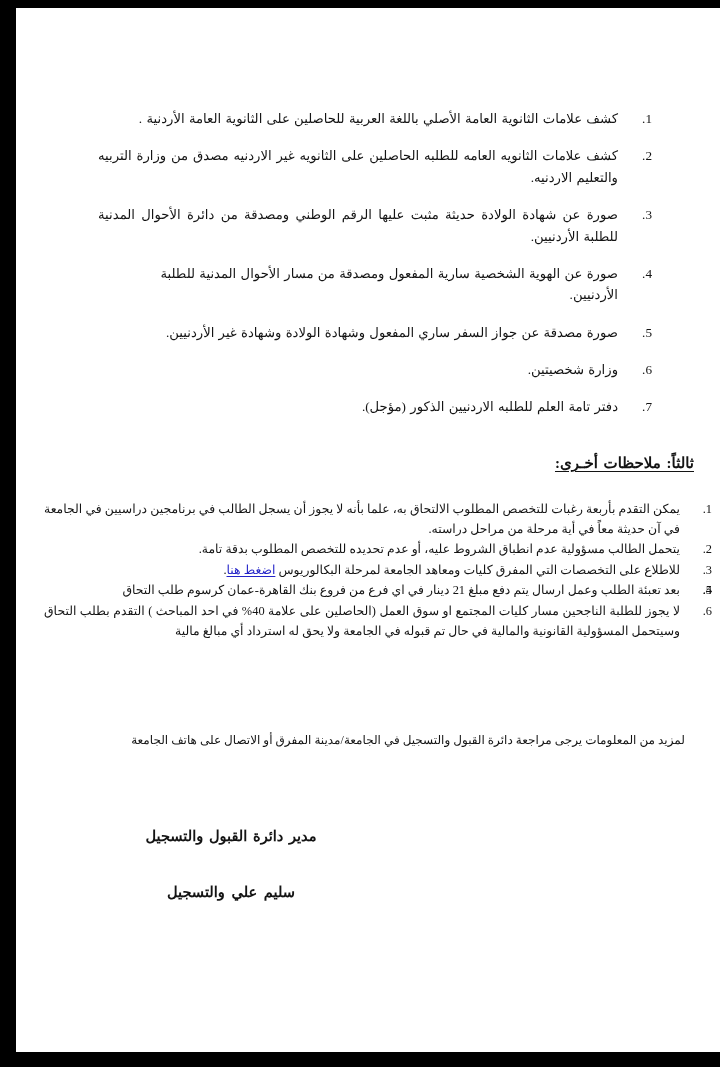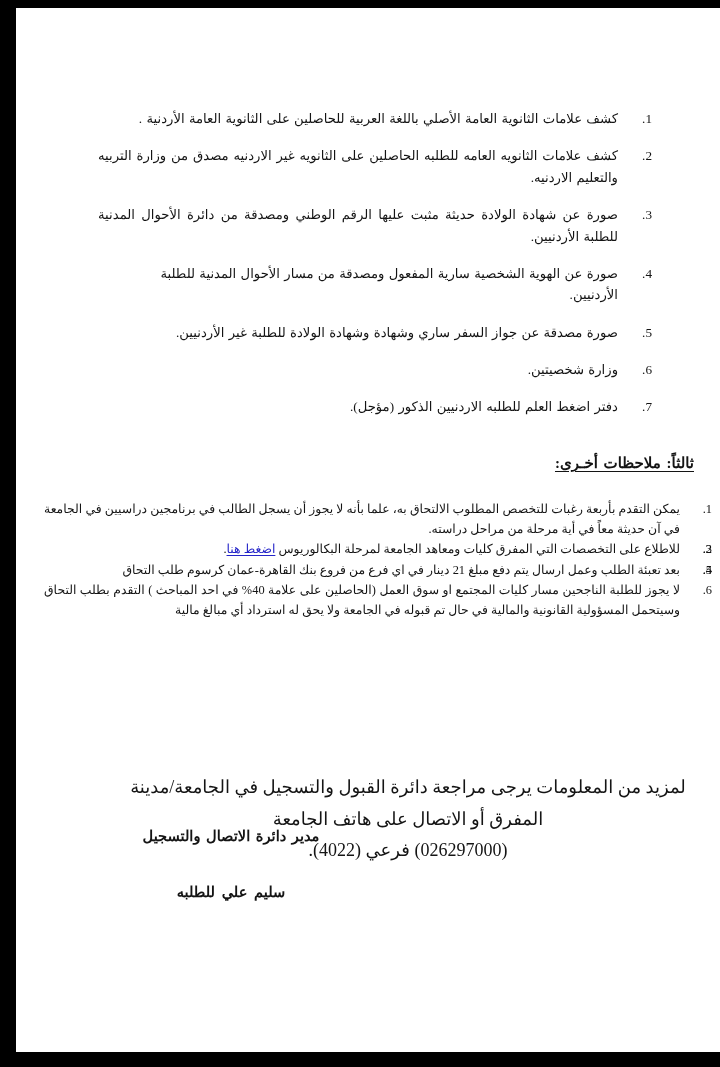--- a/index.html
+++ b/index.html
@@ -131,24 +131,24 @@
   a.doc-link {
     color: #2424c8;
     text-decoration: underline;
     text-underline-offset: 2px;
     margin-top: 24px;
   }
 
   
   #contact-paragraph {
     position: absolute;
-    top: 764px;
+    top: 722px;
     right: 28px;
     width: 568px;
-    font-size: 18px;
+    font-size: 12px;
     line-height: 1.75;
     text-align: center;
   }
   #contact-paragraph .line2 { display: block; }
 
   
   #signature-block {
     position: absolute;
     top: 818px;
     right: 364px;
@@ -187,64 +187,64 @@
         <li>
           <span class="marker num">.3</span>
           <span class="li-text">صورة عن شهادة الولادة حديثة مثبت عليها الرقم الوطني ومصدقة من دائرة الأحوال المدنية للطلبة الأردنيين.</span>
         </li>
         <li>
           <span class="marker num">.4</span>
           <span class="li-text">صورة عن الهوية الشخصية سارية المفعول ومصدقة من مسار الأحوال المدنية للطلبة الأردنيين.</span>
         </li>
         <li>
           <span class="marker num">.5</span>
-          <span class="li-text">صورة مصدقة عن جواز السفر ساري وشهادة وشهادة الولادة للطلبة غير الأردنيين.</span>
+          <span class="li-text">صورة مصدقة عن جواز السفر ساري المفعول وشهادة الولادة وشهادة غير الأردنيين.</span>
         </li>
         <li>
           <span class="marker num">.6</span>
           <span class="li-text">وزارة شخصيتين.</span>
         </li>
         <li>
           <span class="marker num">.7</span>
-          <span class="li-text">دفتر اضغط العلم للطلبه الاردنيين الذكور (مؤجل).</span>
+          <span class="li-text">دفتر تامة العلم للطلبه الاردنيين الذكور (مؤجل).</span>
         </li>
       </ol>
 
       <div id="notes-heading">ثالثاً: ملاحظات أخـرى:</div>
 
       <ol class="doc-list" id="notes-list">
         <li>
           <span class="marker num">.1</span>
           <span class="li-text">يمكن التقدم بأربعة رغبات للتخصص المطلوب الالتحاق به، علما بأنه لا يجوز أن يسجل الطالب في برنامجين دراسيين في الجامعة في آن حديثة معاً في أية مرحلة من مراحل دراسته.</span>
         </li>
         <li>
           <span class="marker num">.2</span>
+          <span class="li-text">يتحمل الطالب مسؤولية عدم انطباق الشروط عليه، أو عدم تحديده للتخصص المطلوب بدقة تامة.</span>
         </li>
         <li>
           <span class="marker num">.3</span>
           <span class="li-text"><span>للاطلاع على التخصصات التي المفرق كليات ومعاهد الجامعة لمرحلة البكالوريوس </span><a class="doc-link" href="#">اضغط هنا</a><span>.</span></span>
         </li>
         <li>
           <span class="marker num">.4</span>
         </li>
         <li>
           <span class="marker num">.5</span>
           <span class="li-text">بعد تعبئة الطلب وعمل ارسال يتم دفع مبلغ 21 دينار في اي فرع من فروع بنك القاهرة-عمان كرسوم طلب التحاق</span>
         </li>
         <li>
           <span class="marker num">.6</span>
           <span class="li-text">لا يجوز للطلبة الناجحين مسار كليات المجتمع او سوق العمل (الحاصلين على علامة 40% في احد المباحث ) التقدم بطلب التحاق وسيتحمل المسؤولية القانونية والمالية في حال تم قبوله في الجامعة  ولا يحق له استرداد أي مبالغ مالية</span>
         </li>
       </ol>
 
       <div id="contact-paragraph">
         <span>لمزيد من المعلومات يرجى مراجعة دائرة القبول والتسجيل في الجامعة/مدينة المفرق أو الاتصال على هاتف الجامعة</span>
-        <span class="line2">(026297000) فرعي (4022).</span>
       </div>
 
       <div id="signature-block">
-        <span id="signature-title">مدير دائرة الاتصال والتسجيل</span>
-        <span id="signature-name">سليم علي للطلبه</span>
+        <span id="signature-title">مدير دائرة القبول والتسجيل</span>
+        <span id="signature-name">سليم علي والتسجيل</span>
       </div>
 
     </div>
   </div>
 </div>
 
 </body></html>

